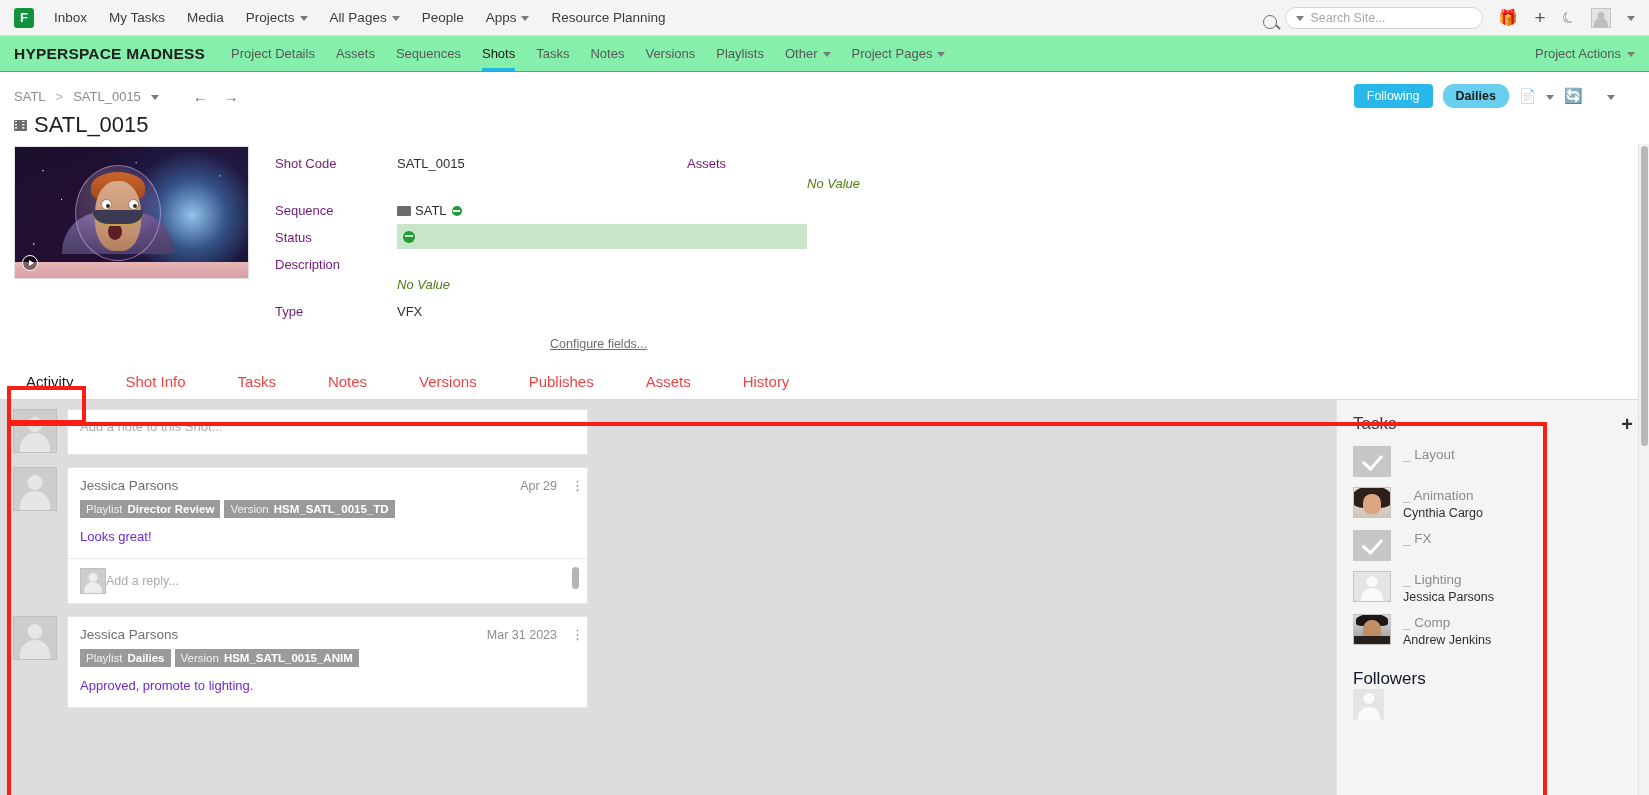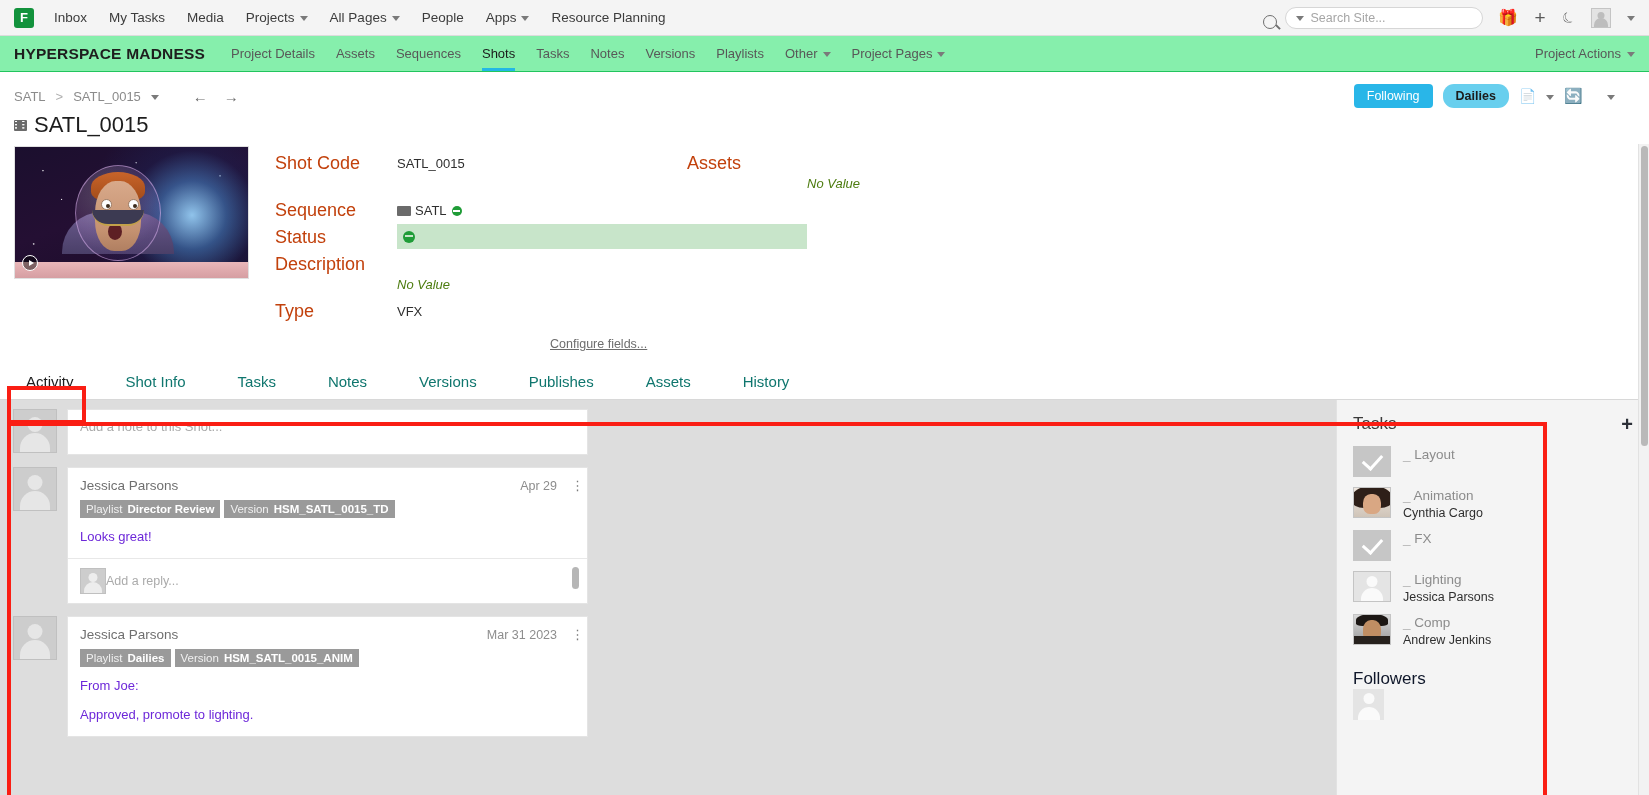--- a/index.html
+++ b/index.html
@@ -227,21 +227,21 @@
   .play-badge::after {
     content:""; width:0;height:0;
     border-left: 5px solid #fff;
     border-top: 3.5px solid transparent;
     border-bottom: 3.5px solid transparent;
     margin-left: 2px;
   }
 
   .fields { flex: 1; padding-top: 4px; }
   .field-grid { display: grid; grid-template-columns: 122px 290px 120px auto; row-gap: 0; align-items: start; }
-  .fld-label { font-size: 18px; color: #c2410c; line-height: 27px; }
+  .fld-label { font-size: 13px; color: #701a75; line-height: 27px; }
   .fld-value { font-size: 13px; color: #2e2e2e; line-height: 27px; }
   .fld-value.novalue { color: #4d7c0f; font-style: italic; margin-top: 20px; }
   .status-cell {
     grid-column: 2 / 4;
     background: #c8e5ca; height: 25px; display: flex; align-items: center;
     padding-left: 6px; cursor: pointer;
   }
   .status-dot {
     width: 12px; height: 12px; border-radius: 50%;
     background: #1f9c37;
@@ -269,21 +269,21 @@
   }
 
   
   .etabs {
     display: flex; align-items: flex-end; gap: 16px;
     padding: 0 14px; margin-top: 14px;
     border-bottom: 1px solid #d8d8d8;
     height: 34px;
   }
   .etab {
-    font-size: 15px; color: #0f766e; padding: 0 18px 9px 18px;
+    font-size: 15px; color: #ef4444; padding: 0 18px 9px 18px;
     cursor: pointer; white-space: nowrap;
   }
   .etab:first-child { padding-left: 12px; }
   .etab.active { color: #1c1c1c; }
 
   
   .content { display: flex; height: 441px; background: #dddddd; }
   .feed {
     width: 588px; flex: none; padding: 9px 0 0 13px; overflow: hidden;
   }
@@ -637,21 +637,20 @@
             <span class="tag">
               <span class="tk">Playlist</span>
               <span class="tv">Dailies</span>
             </span>
             <span class="tag">
               <span class="tk">Version</span>
               <span class="tv">HSM_SATL_0015_ANIM</span>
             </span>
           </div>
           <div class="note-text">
-            <p>From Joe:</p>
             <p>Approved, promote to lighting.</p>
           </div>
         </div>
       </div>
 
     </div>
 
     <div class="middle-gap"></div>
 
     <aside class="rpanel">

